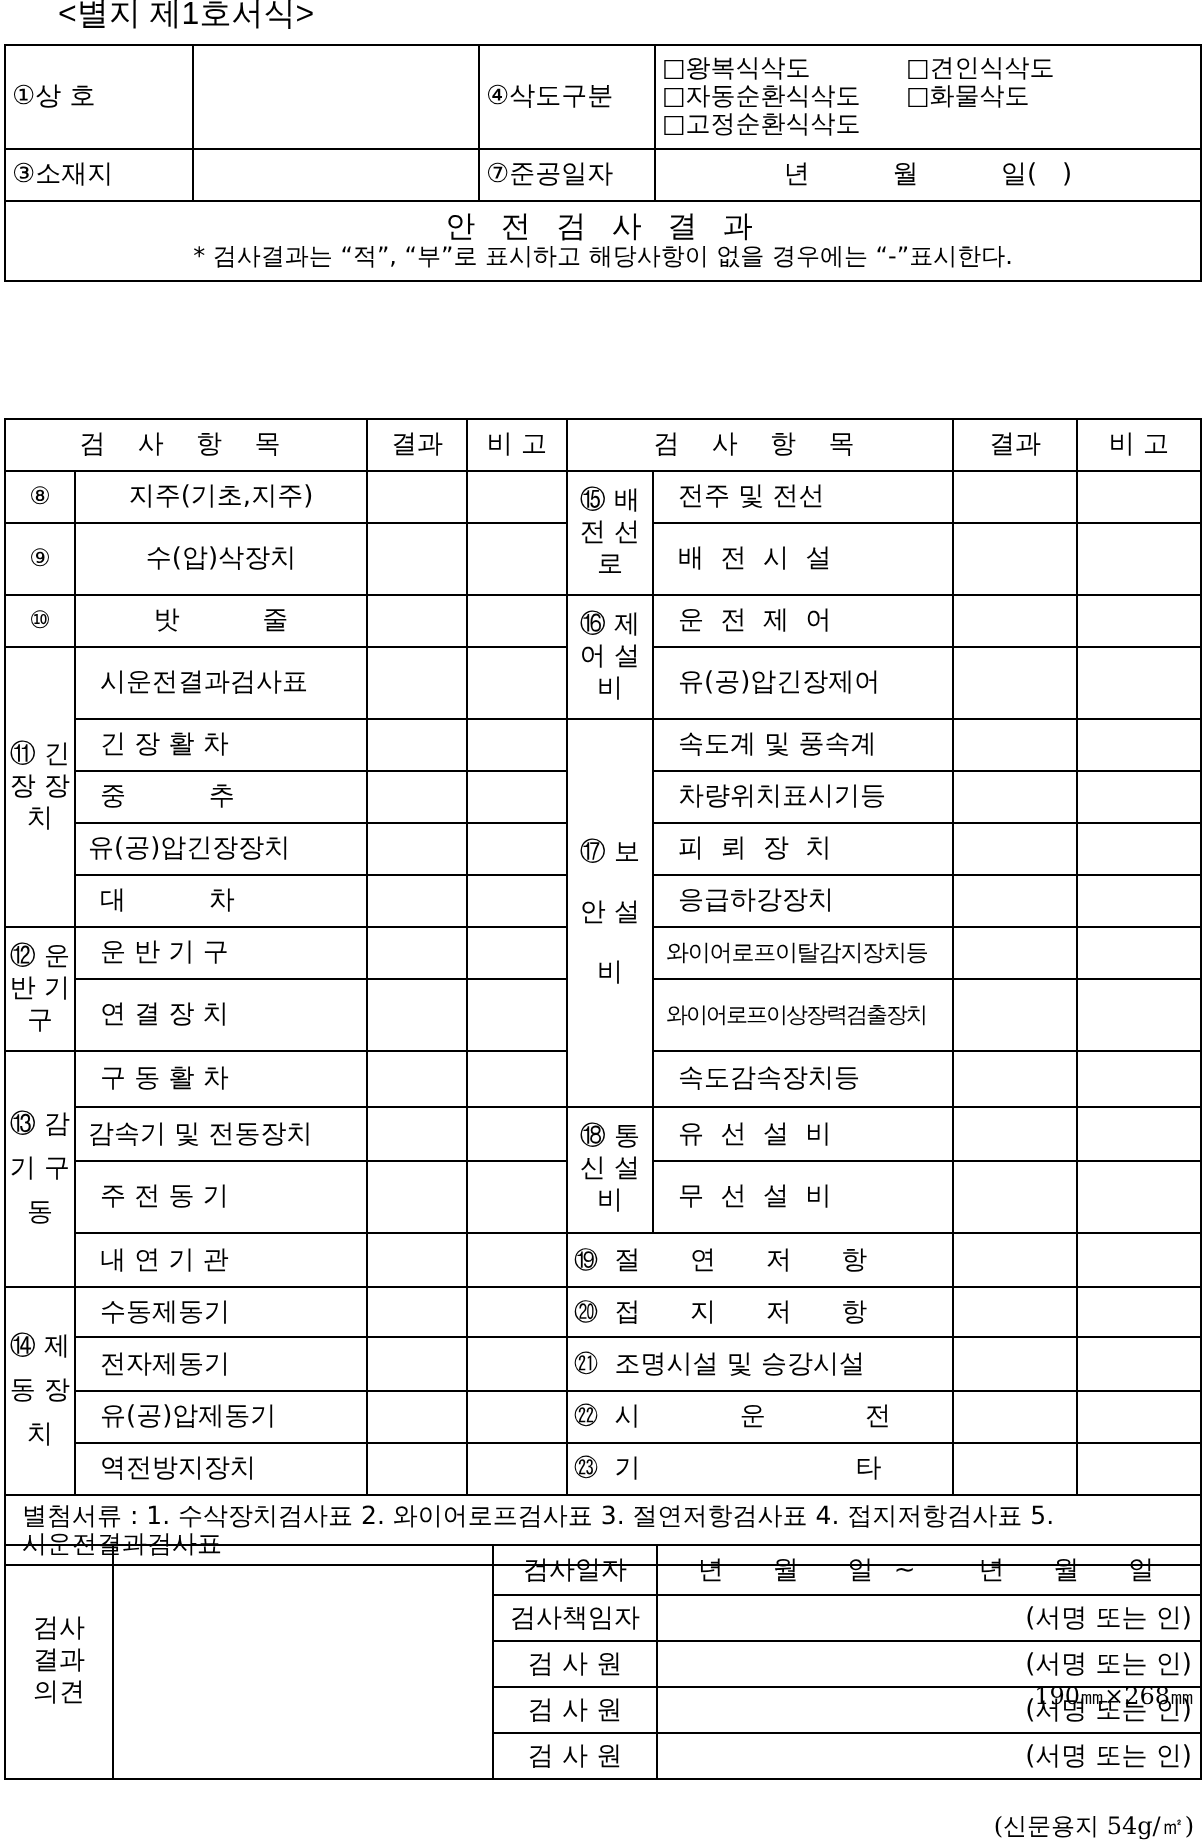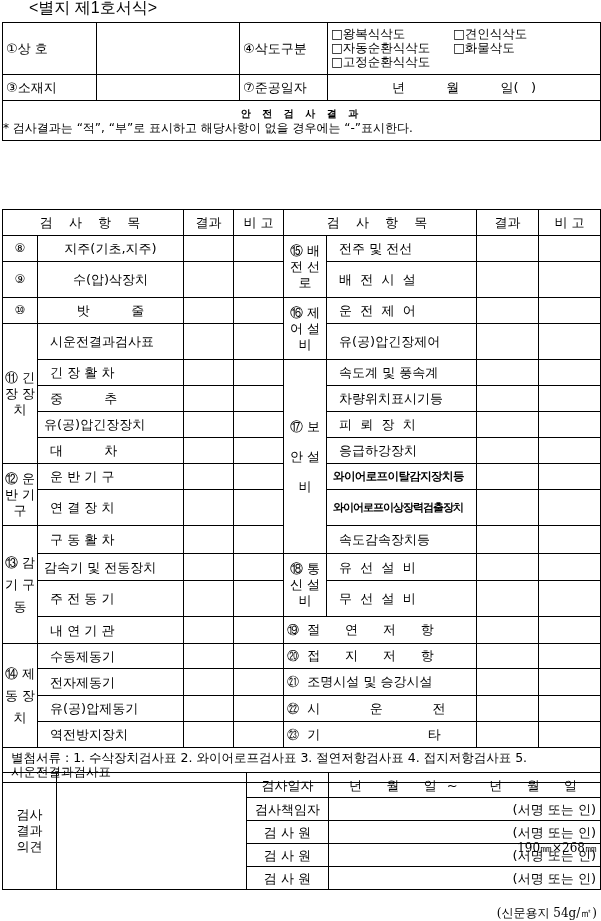--- a/index.html
+++ b/index.html
@@ -6,26 +6,26 @@
   body { width:601px; height:921px; position:relative; overflow:hidden;
          font-family:"DejaVu Sans", "Liberation Sans", sans-serif; color:#000; }
   .form-label { position:absolute; left:1px; top:0px; font-size:16px; line-height:16px; font-family:Liberation Sans, sans-serif;margin-left:28px; }
   table { border-collapse:collapse; position:absolute; left:2px; width:598px; table-layout:fixed; }
   td { border:1px solid #000; padding:0; font-size:13px; line-height:15px; vertical-align:middle; overflow:hidden; white-space:nowrap; }
   .c { text-align:center; }
   .sp { letter-spacing:6px; }
   .title { font-size:21px; font-weight:bold; text-align:center; letter-spacing:3px; font-family:"DejaVu Serif", serif; }
   .cb { font-size:12.5px; line-height:14px; padding-left:3px; }
   .pl { padding-left:3px; }
-  .section-head { text-align:center; font-weight:bold; font-size:10px; letter-spacing:4px; font-family:"DejaVu Serif", serif; }
-  .note { text-align:left; font-size:12px; }
+  .section-head { text-align:center; font-weight:normal; font-size:15px; letter-spacing:4px; font-family:"DejaVu Serif", serif; }
+  .note { text-align:center; font-size:12px; }
   .vlabel { text-align:center; font-size:13px; line-height:16px; white-space:normal; }
   .num { font-size:12px; }
   .item { padding-left:12px; }
-  .small { font-size:11.5px; letter-spacing:-0.6px; padding-left:6px;font-weight:bold; }
+  .small { font-size:11.5px; letter-spacing:-0.6px; padding-left:6px; }
   .right { text-align:right; padding-right:4px; }
   .footer { position:absolute; right:4px; font-size:12px; font-family:"DejaVu Serif", serif; }
   .wrap { white-space:normal; }
 </style>
 </head>
 <body>
 
 <div class="form-label">&lt;별지 제1호서식&gt;</div>
 
 <table style="top:22px;">

